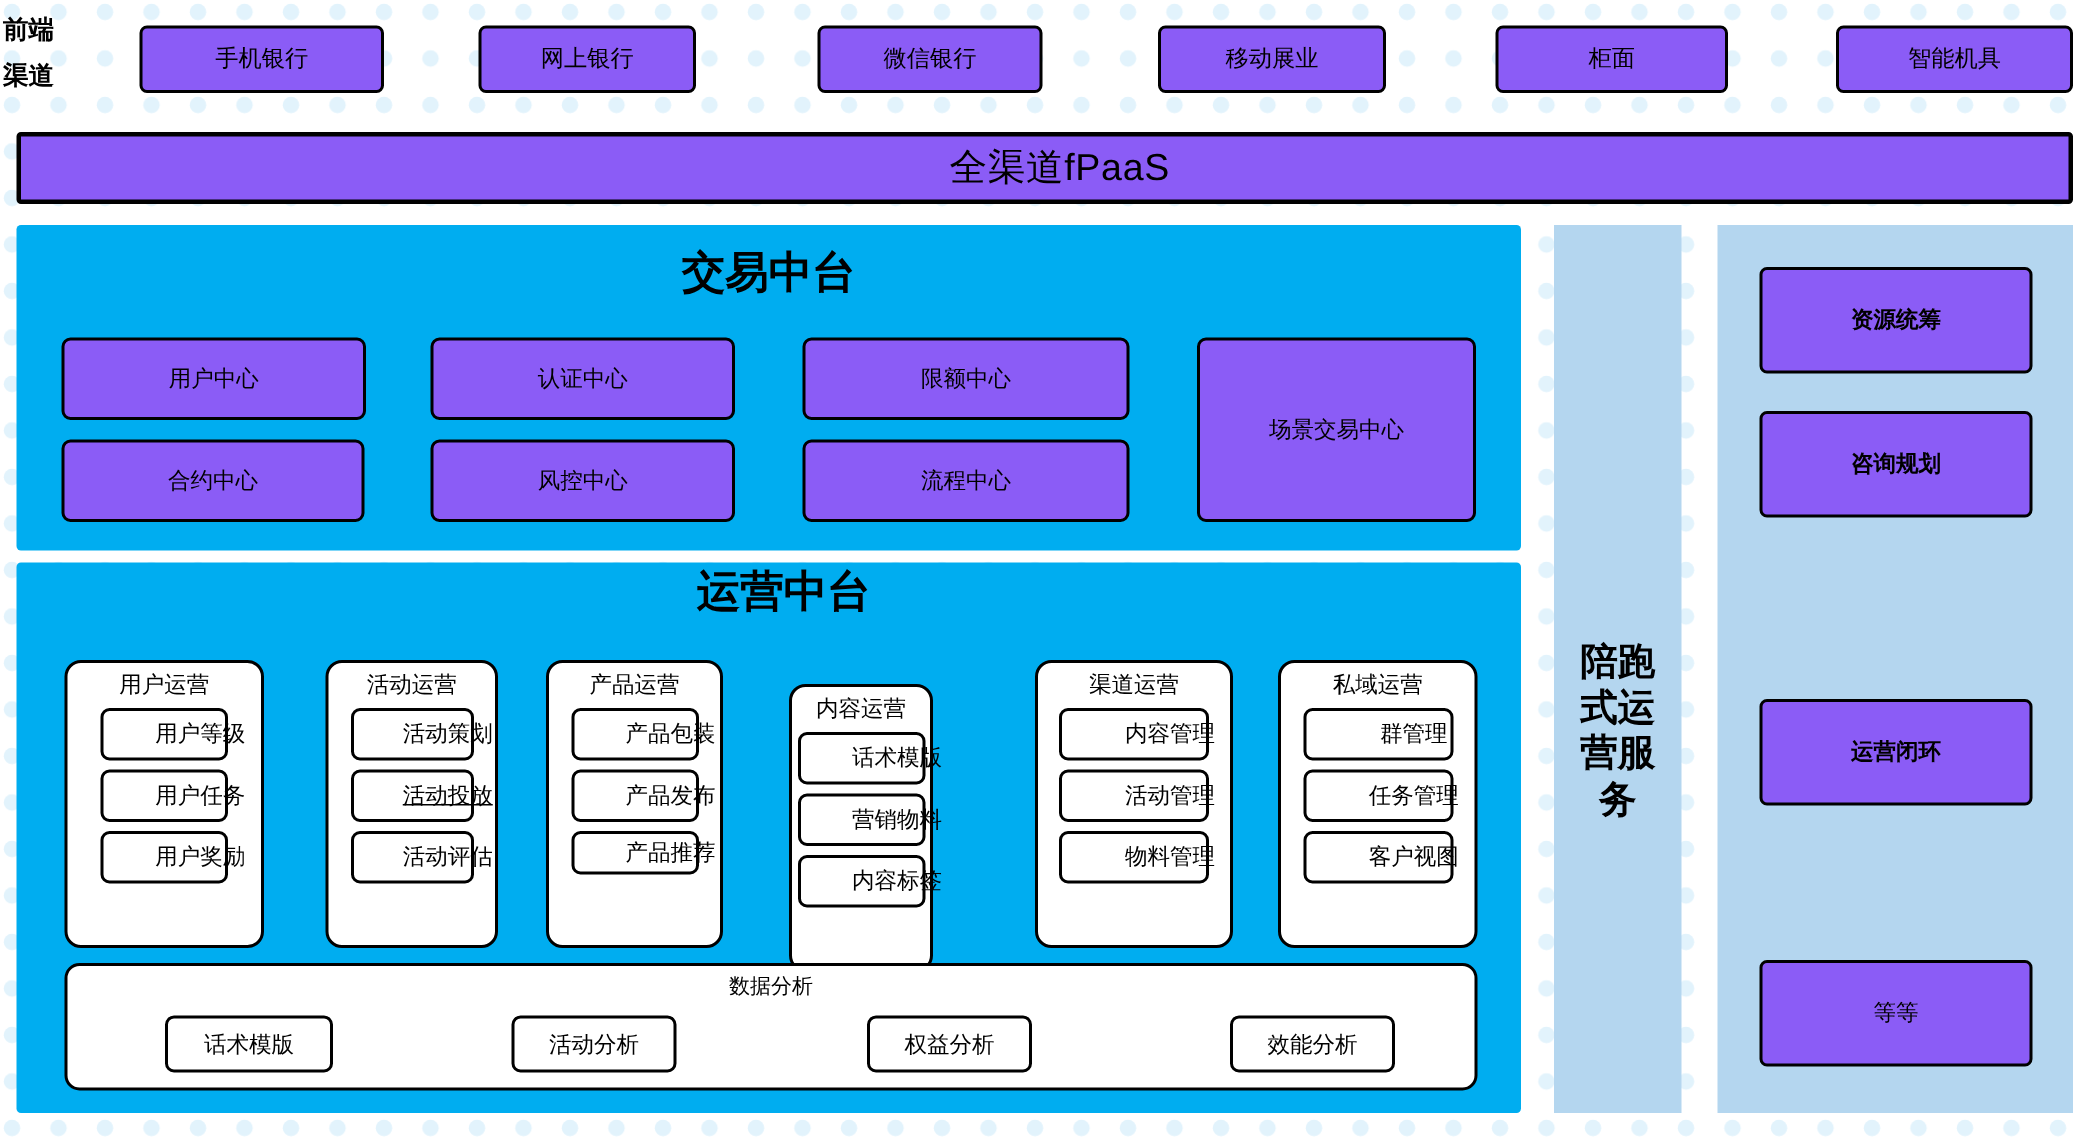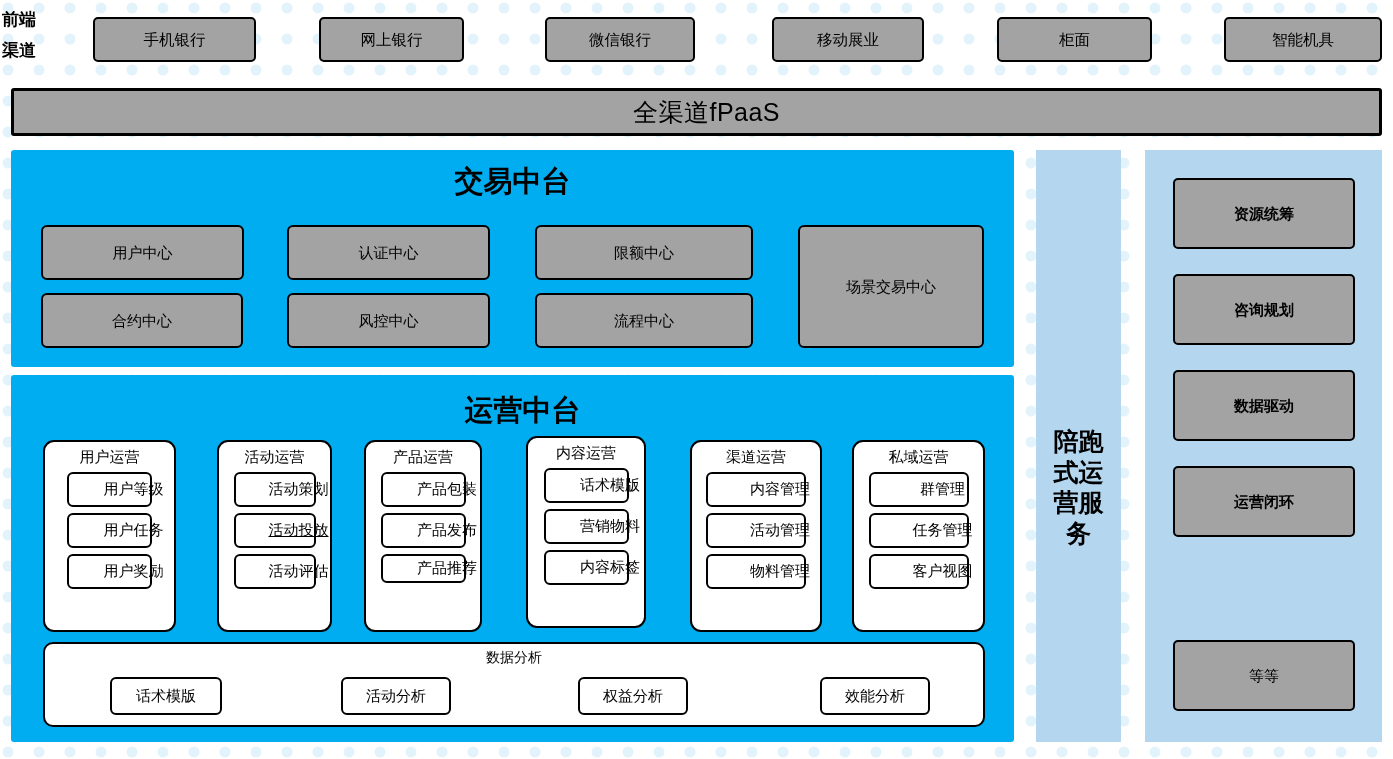--- a/index.html
+++ b/index.html
@@ -15,21 +15,21 @@
   #dots{
     position:absolute;left:0;top:0;width:1393px;height:759px;
     z-index:0;pointer-events:none;
   }
   #stage{position:absolute;left:0;top:0;width:1393px;height:759px;z-index:2;}
 
   .abs{position:absolute;box-sizing:border-box;}
 
   
   .wbox{
-    background:#a3a3a3;border:2.5px solid #000000;border-radius:5px;
+    background:#8b5cf6;border:2.5px solid #000000;border-radius:5px;
     display:flex;align-items:center;justify-content:center;text-align:center;
     color:#000;line-height:1.15;
   }
 
   
   .channel-label{
     font-family:"Liberation Serif","DejaVu Serif",serif;
     font-weight:bold;font-size:17px;line-height:31px;
     color:#000;text-align:left;white-space:pre-line;
   }
@@ -129,21 +129,21 @@
 
   <div class="abs wbox tx-box" style="left:41px;top:225px;width:203px;height:55px;">用户中心</div>
   <div class="abs wbox tx-box" style="left:287px;top:225px;width:203px;height:55px;">认证中心</div>
   <div class="abs wbox tx-box" style="left:535px;top:225px;width:218px;height:55px;">限额中心</div>
   <div class="abs wbox tx-box" style="left:41px;top:293px;width:202px;height:55px;">合约中心</div>
   <div class="abs wbox tx-box" style="left:287px;top:293px;width:203px;height:55px;">风控中心</div>
   <div class="abs wbox tx-box" style="left:535px;top:293px;width:218px;height:55px;">流程中心</div>
   <div class="abs wbox tx-box" style="left:798px;top:225px;width:186px;height:123px;">场景交易中心</div>
 
   <div class="abs bluepanel" style="left:11px;top:375px;width:1003px;height:367px;">
-    <div class="panel-title" style="top:16px;padding-left:20px;">运营中台</div>
+    <div class="panel-title" style="top:0;padding-left:20px;">运营中台</div>
   </div>
 
   <div class="abs opcol" style="left:43px;top:440px;width:133px;height:192px;">
     <div class="opcol-title">用户运营</div>
     <div class="opitem" style="width:85px;height:35px;">用户等级</div>
     <div class="opitem" style="width:85px;height:35px;">用户任务</div>
     <div class="opitem" style="width:85px;height:35px;">用户奖励</div>
   </div>
 
   <div class="abs opcol" style="left:217px;top:440px;width:115px;height:192px;">
@@ -153,21 +153,21 @@
     <div class="opitem" style="width:82px;height:35px;">活动评估</div>
   </div>
 
   <div class="abs opcol" style="left:364px;top:440px;width:118px;height:192px;">
     <div class="opcol-title">产品运营</div>
     <div class="opitem" style="width:85px;height:35px;">产品包装</div>
     <div class="opitem" style="width:85px;height:35px;">产品发布</div>
     <div class="opitem" style="width:85px;height:29px;">产品推荐</div>
   </div>
 
-  <div class="abs opcol" style="left:526px;top:436px;width:120px;height:192px;text-align:right;">
+  <div class="abs opcol" style="left:526px;top:456px;width:96px;height:192px;text-align:right;">
     <div class="opcol-title">内容运营</div>
     <div class="opitem" style="width:85px;height:35px;">话术模版</div>
     <div class="opitem" style="width:85px;height:35px;">营销物料</div>
     <div class="opitem" style="width:85px;height:35px;">内容标签</div>
   </div>
 
   <div class="abs opcol" style="left:690px;top:440px;width:132px;height:192px;">
     <div class="opcol-title">渠道运营</div>
     <div class="opitem" style="width:100px;height:35px;">内容管理</div>
     <div class="opitem" style="width:100px;height:35px;">活动管理</div>
@@ -193,17 +193,16 @@
     <div class="vlabel" style="top:228px;white-space:pre-line;margin-top:48px;">陪跑
 式运
 营服
 务</div>
   </div>
 
   <div class="abs lightpanel" style="left:1145px;top:150px;width:237px;height:592px;"></div>
 
   <div class="abs wbox svc-box" style="left:1173px;top:178px;width:182px;height:71px;">资源统筹</div>
   <div class="abs wbox svc-box" style="left:1173px;top:274px;width:182px;height:71px;">咨询规划</div>
-  <div class="abs wbox svc-box" style="left:1173px;top:370px;width:182px;height:71px;">数据驱动</div>
   <div class="abs wbox svc-box" style="left:1173px;top:466px;width:182px;height:71px;">运营闭环</div>
   <div class="abs wbox svc-box plain" style="left:1173px;top:640px;width:182px;height:71px;">等等</div>
 
 </div>
 
 </body></html>

